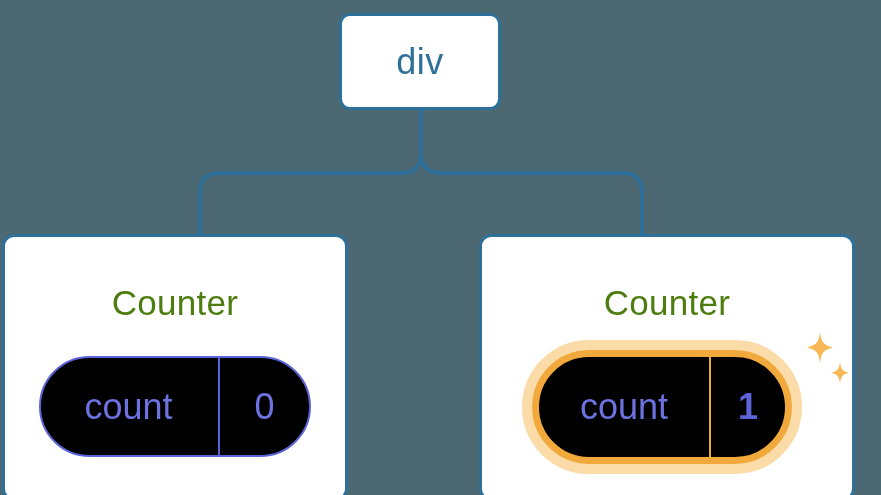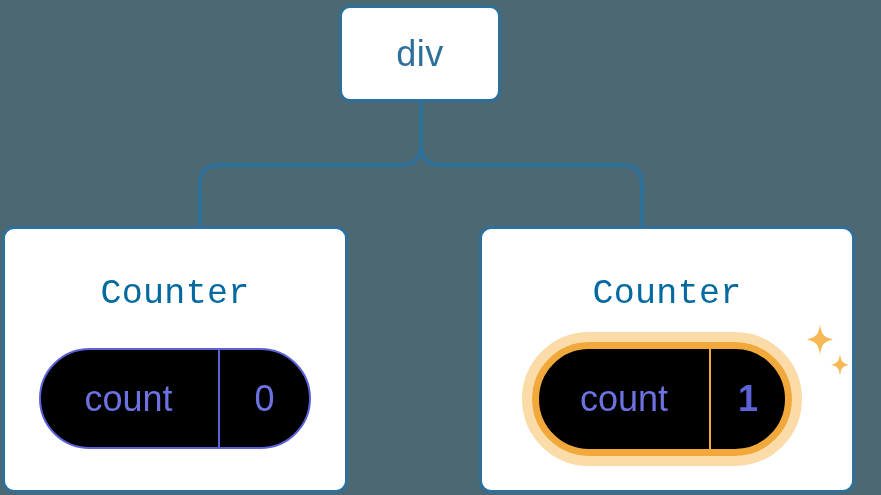--- a/index.html
+++ b/index.html
@@ -9,21 +9,21 @@
   body {
     width: 881px;
     height: 495px;
     overflow: hidden;
     background: #4C6872;
     font-family: "Liberation Sans", sans-serif;
     position: relative;
   }
   #stage {
     position: absolute;
-    left: 0; top: 0;
+    left: 0; top: 8px;
     width: 881px;
     height: 425px;
     border-radius: 17px;
   }
 
   
   #connectors {
     position: absolute;
     left: 0; top: 0;
     width: 881px;
@@ -73,24 +73,23 @@
     width: 376px;
     height: 267px;
   }
   .card-title {
     position: absolute;
     left: 0;
     right: 0;
     top: 48px;
     text-align: center;
     font-size: 35px;
-    color: #0369a1;
+    color: #4d7c0f;
     line-height: 1;
     letter-spacing: 0.3px;
-    font-family: Liberation Mono, monospace;
   }
 
   
   .pill {
     position: absolute;
     box-sizing: border-box;
     background: #000000;
     display: flex;
     align-items: stretch;
   }

